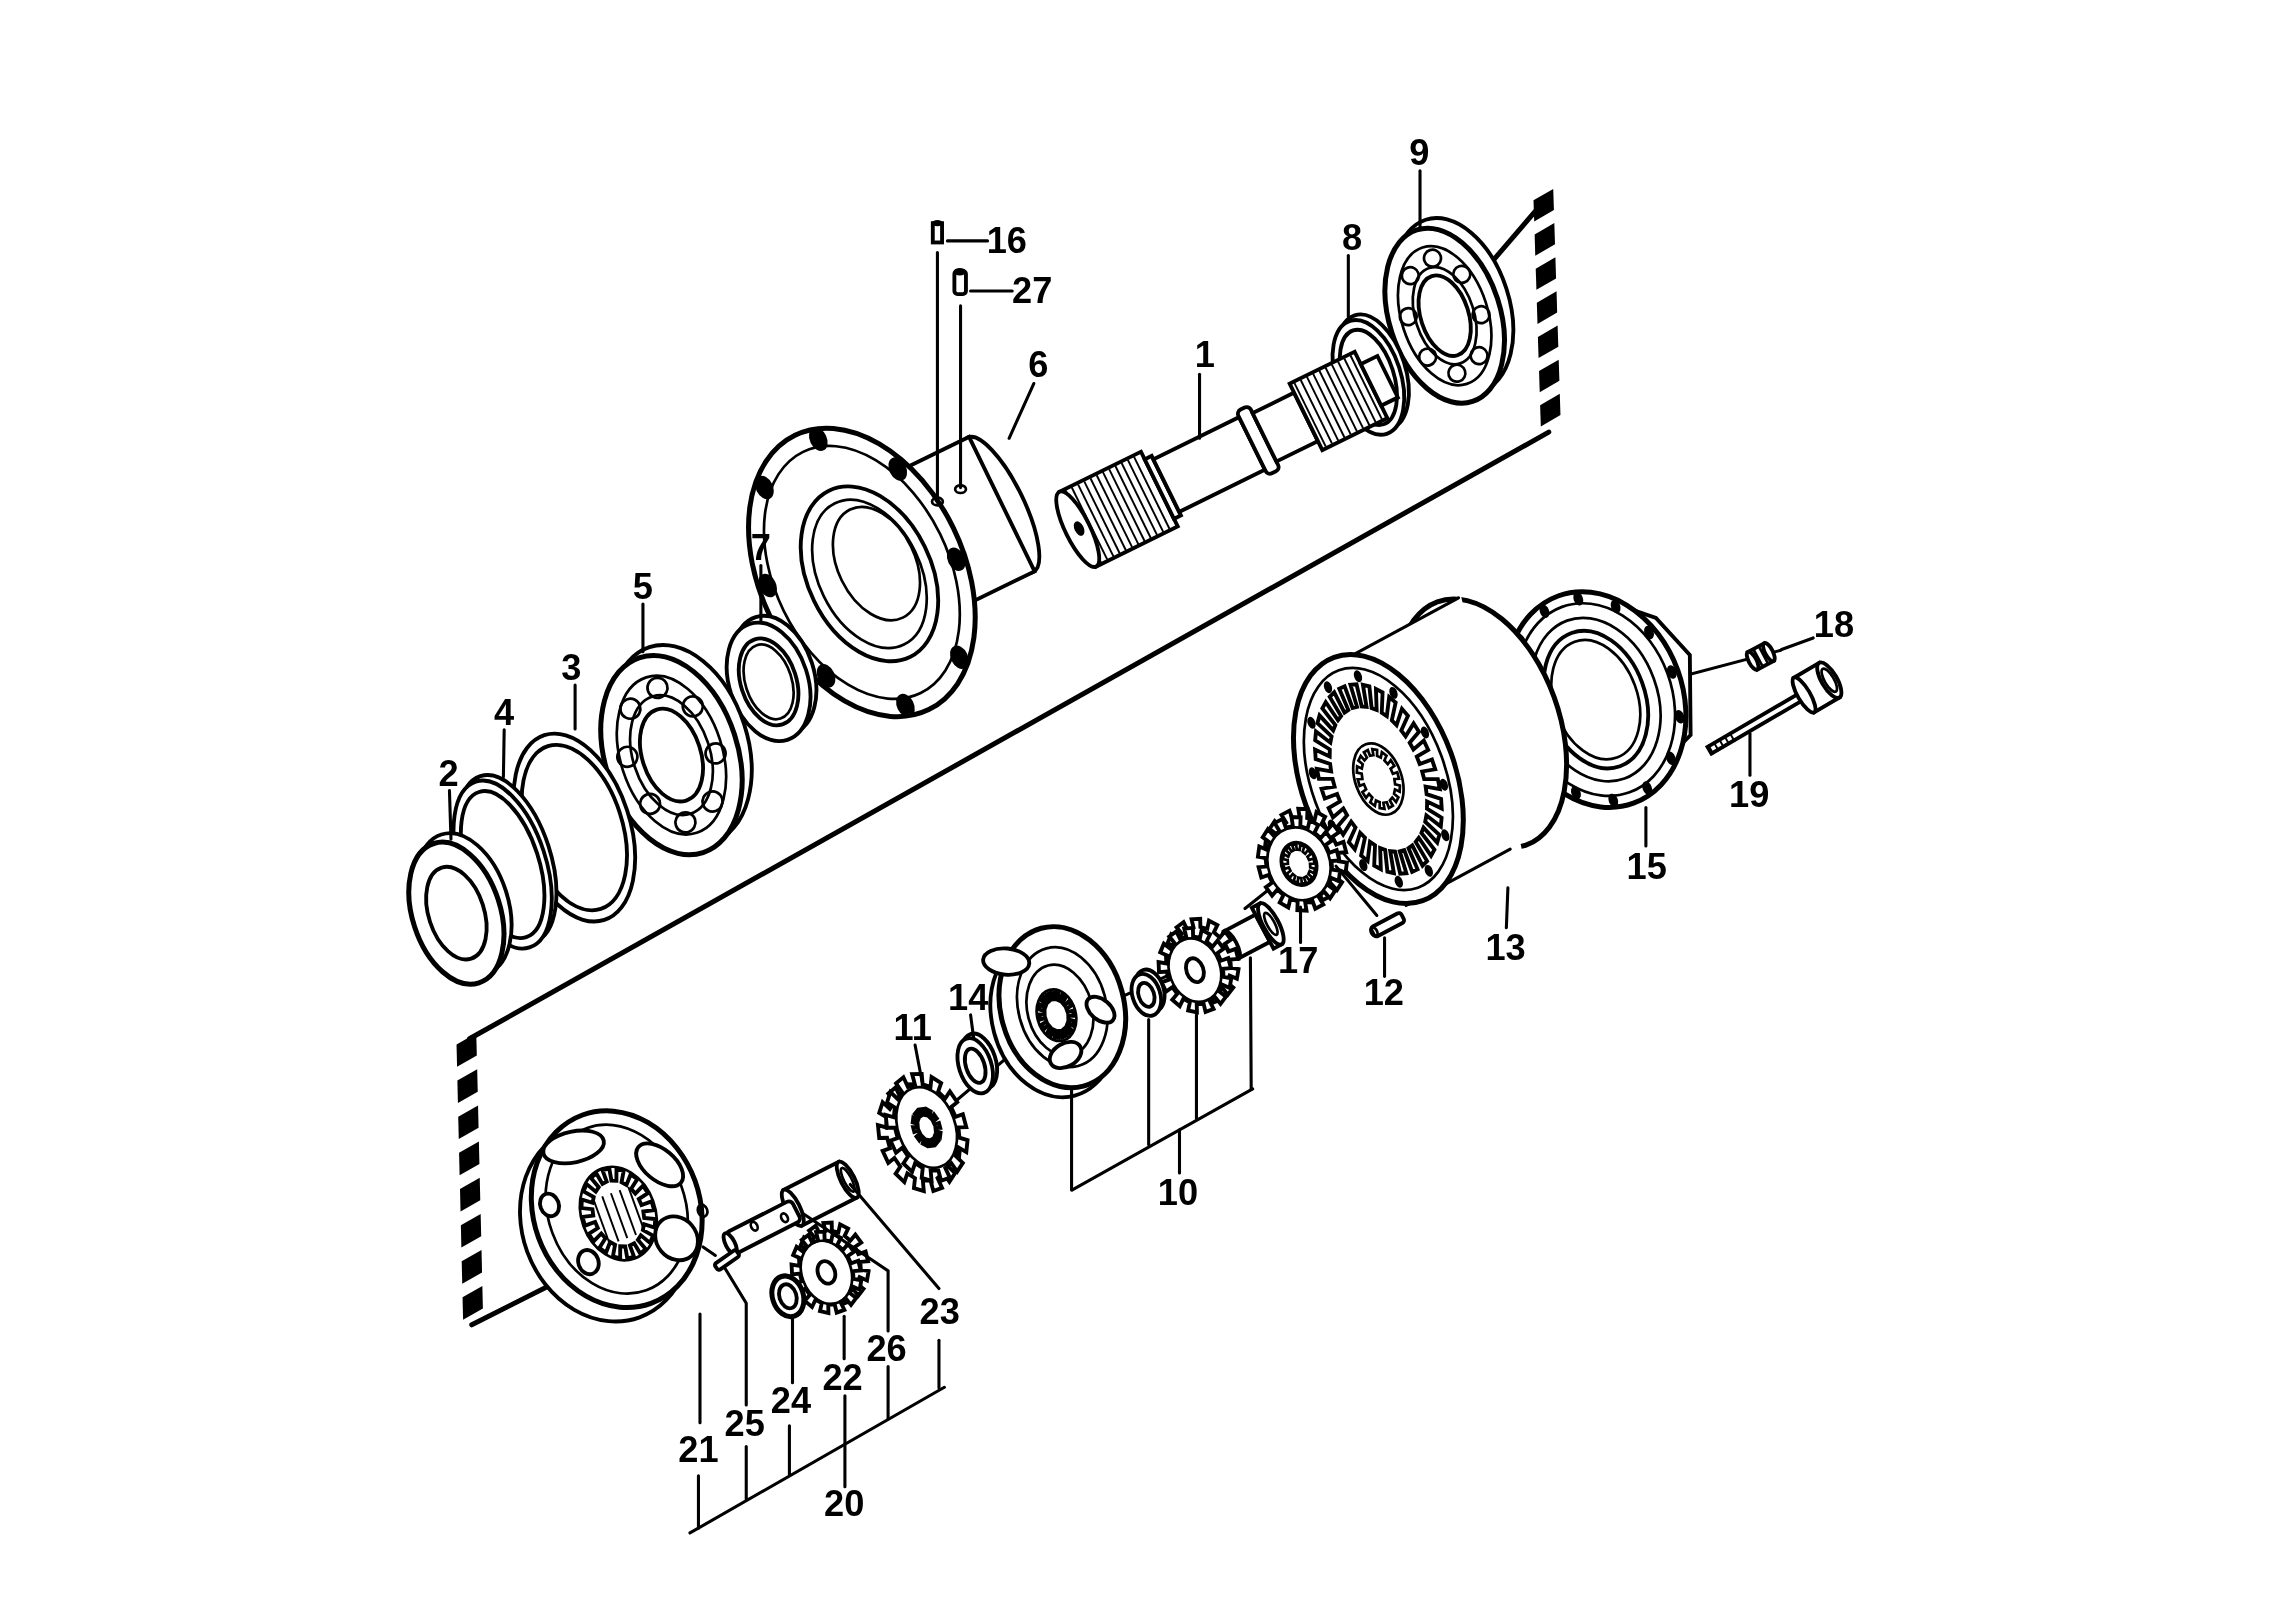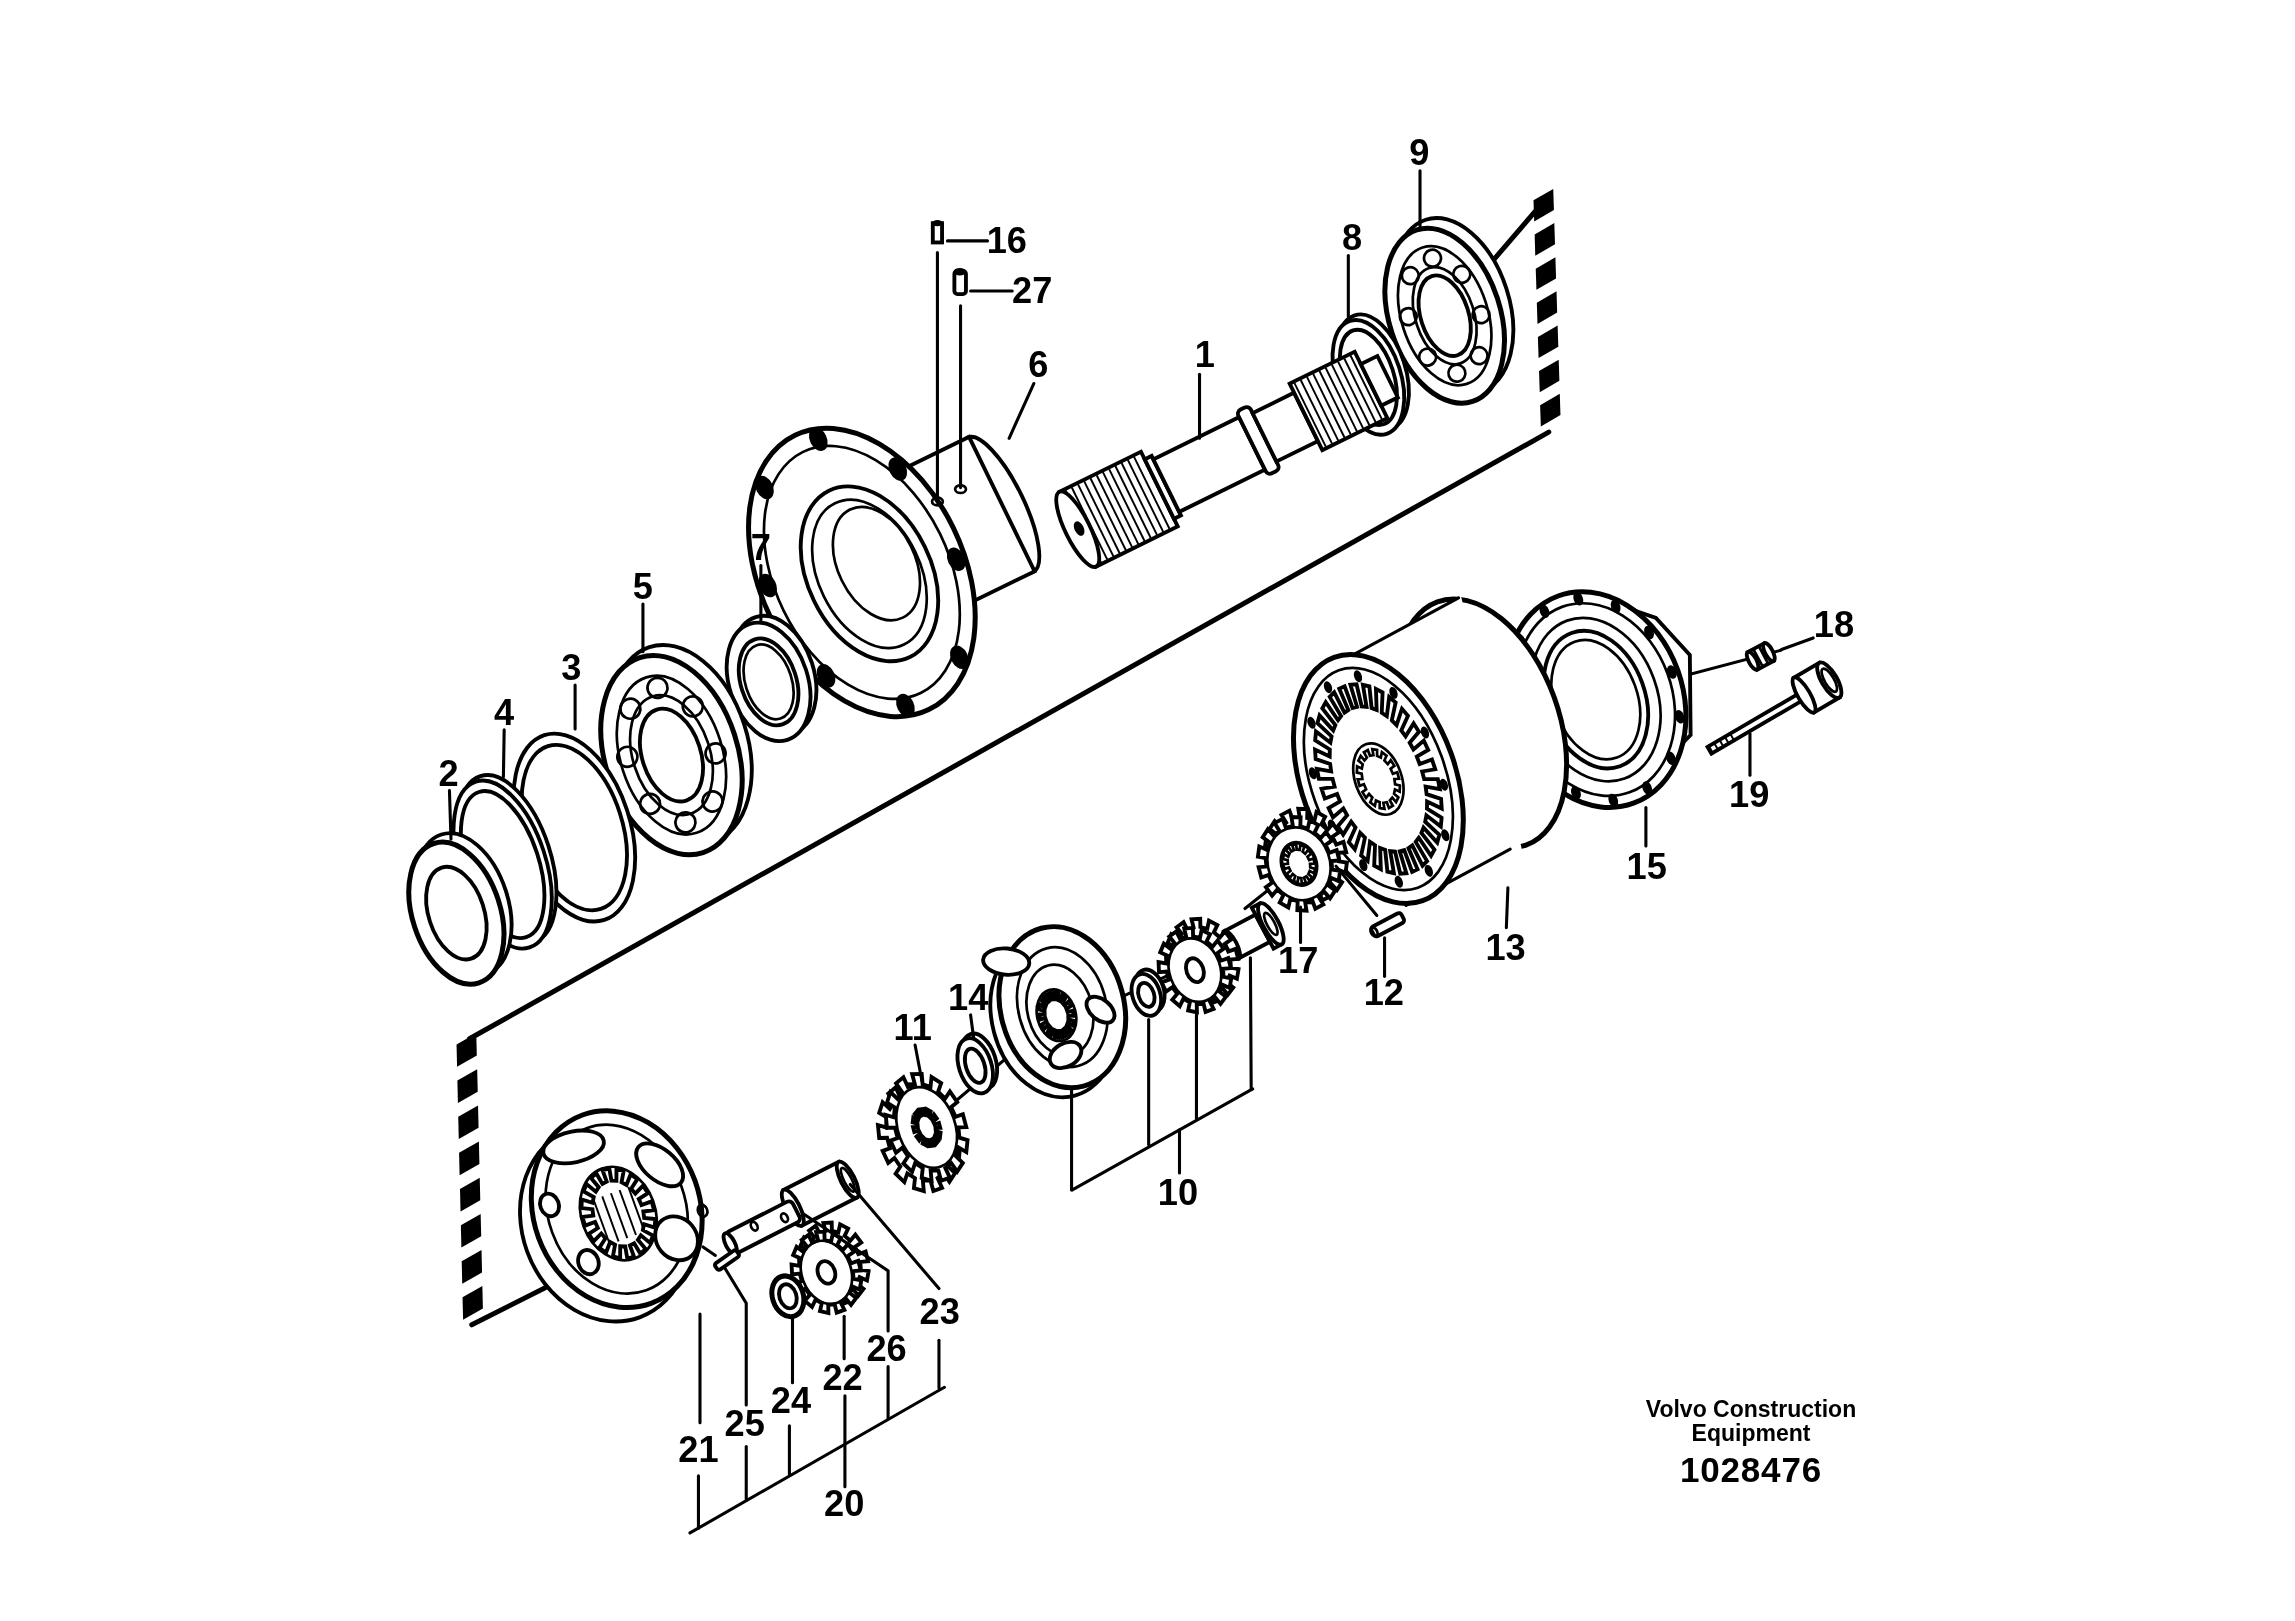--- a/index.html
+++ b/index.html
@@ -474,19 +474,14 @@
         <text x="966" y="1846" class="callout-text" text-anchor="middle" dominant-baseline="central">25</text>
         <polyline points="1042,1574 1152,1648 1152,1726" class="ln" fill="none"></polyline>
         <polyline points="1152,1772 1152,1840" class="ln" fill="none"></polyline>
         <text x="1150" y="1749" class="callout-text" text-anchor="middle" dominant-baseline="central">26</text>
         <polyline points="1259,377 1313,377" class="ln" fill="none"></polyline>
         <polyline points="1246,396 1246,632" class="ln" fill="none"></polyline>
         <text x="1339" y="376" class="callout-text" text-anchor="middle" dominant-baseline="central">27</text>
       </g>
 </svg>
 
-<div class="footer">
-  <div class="brand">Volvo Construction</div>
-  <div class="brand">Equipment</div>
-  <div class="fig">1028476</div>
 </div>
-</div>
 
 
 </body></html>

